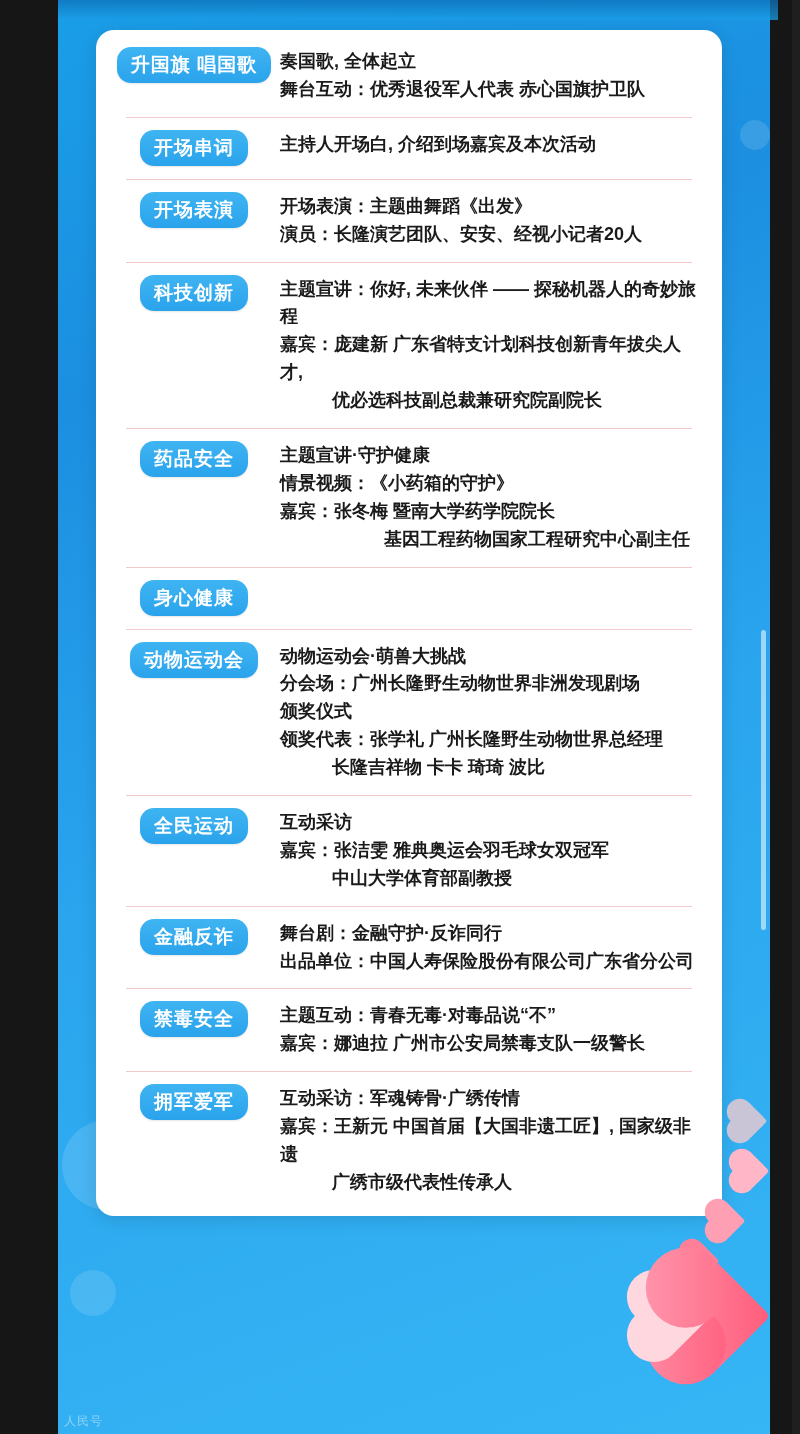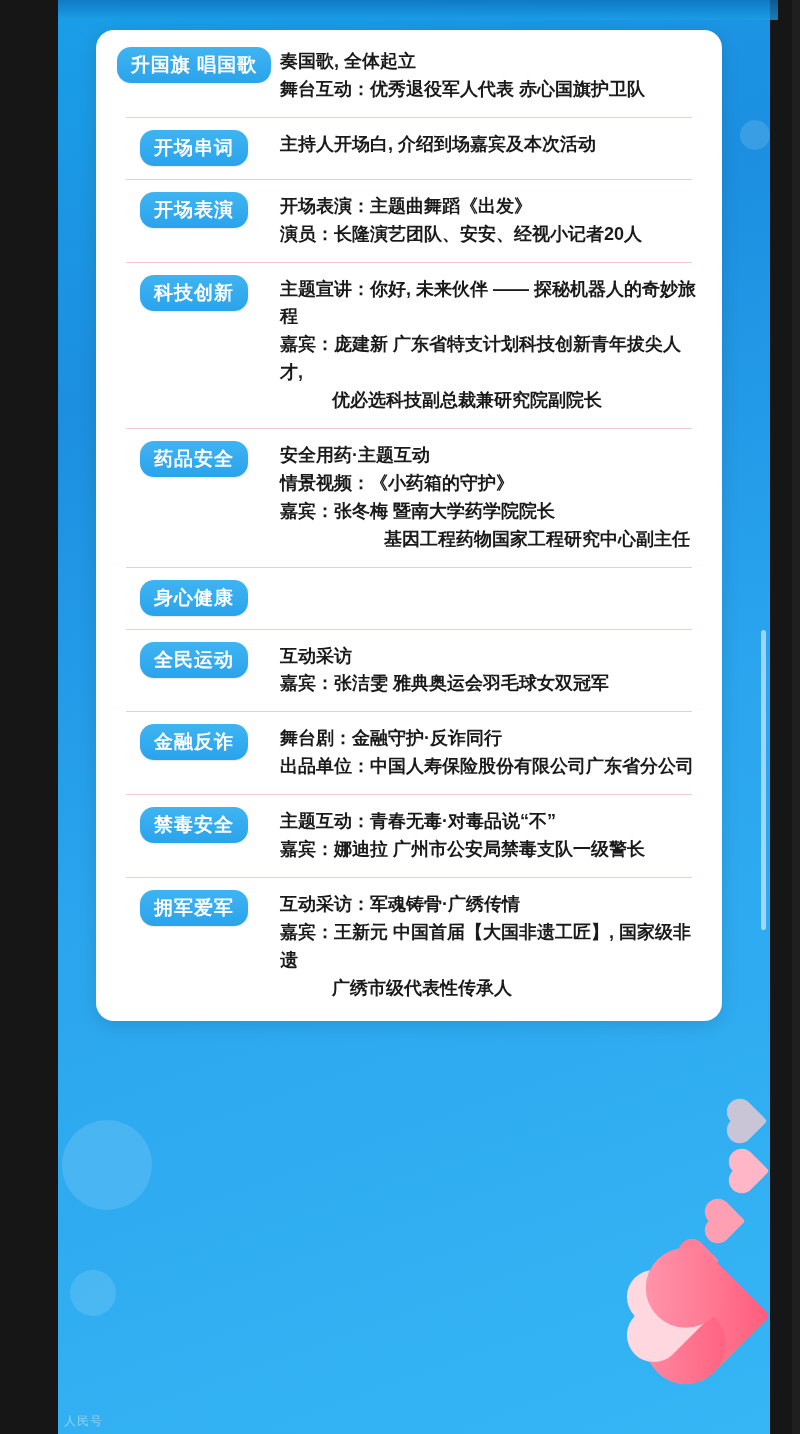--- a/index.html
+++ b/index.html
@@ -238,38 +238,51 @@
           <div class="line b">主题宣讲：你好, 未来伙伴 —— 探秘机器人的奇妙旅程</div>
           <div class="line b">嘉宾：庞建新 广东省特支计划科技创新青年拔尖人才,</div>
           <div class="line b ind">优必选科技副总裁兼研究院副院长</div>
         </div>
       </div>
       <div class="row">
         <div class="tag-col">
           <span class="tag">药品安全</span>
         </div>
         <div class="content">
-          <div class="line b">安全用药·主题互动</div>
+          <div class="line b">主题宣讲·守护健康</div>
           <div class="line b">情景视频：《小药箱的守护》</div>
           <div class="line b">嘉宾：张冬梅 暨南大学药学院院长</div>
           <div class="line b ind2">基因工程药物国家工程研究中心副主任</div>
         </div>
       </div>
       <div class="row">
         <div class="tag-col">
           <span class="tag">身心健康</span>
         </div>
       </div>
       <div class="row">
         <div class="tag-col">
+          <span class="tag">动物运动会</span>
+        </div>
+        <div class="content">
+          <div class="line b">动物运动会·萌兽大挑战</div>
+          <div class="line b">分会场：广州长隆野生动物世界非洲发现剧场</div>
+          <div class="line b">颁奖仪式</div>
+          <div class="line b">领奖代表：张学礼 广州长隆野生动物世界总经理</div>
+          <div class="line b ind">长隆吉祥物 卡卡 琦琦 波比</div>
+        </div>
+      </div>
+      <div class="row">
+        <div class="tag-col">
           <span class="tag">全民运动</span>
         </div>
         <div class="content">
           <div class="line b">互动采访</div>
           <div class="line b">嘉宾：张洁雯 雅典奥运会羽毛球女双冠军</div>
+          <div class="line b ind">中山大学体育部副教授</div>
         </div>
       </div>
       <div class="row">
         <div class="tag-col">
           <span class="tag">金融反诈</span>
         </div>
         <div class="content">
           <div class="line b">舞台剧：金融守护·反诈同行</div>
           <div class="line b">出品单位：中国人寿保险股份有限公司广东省分公司</div>
         </div>

